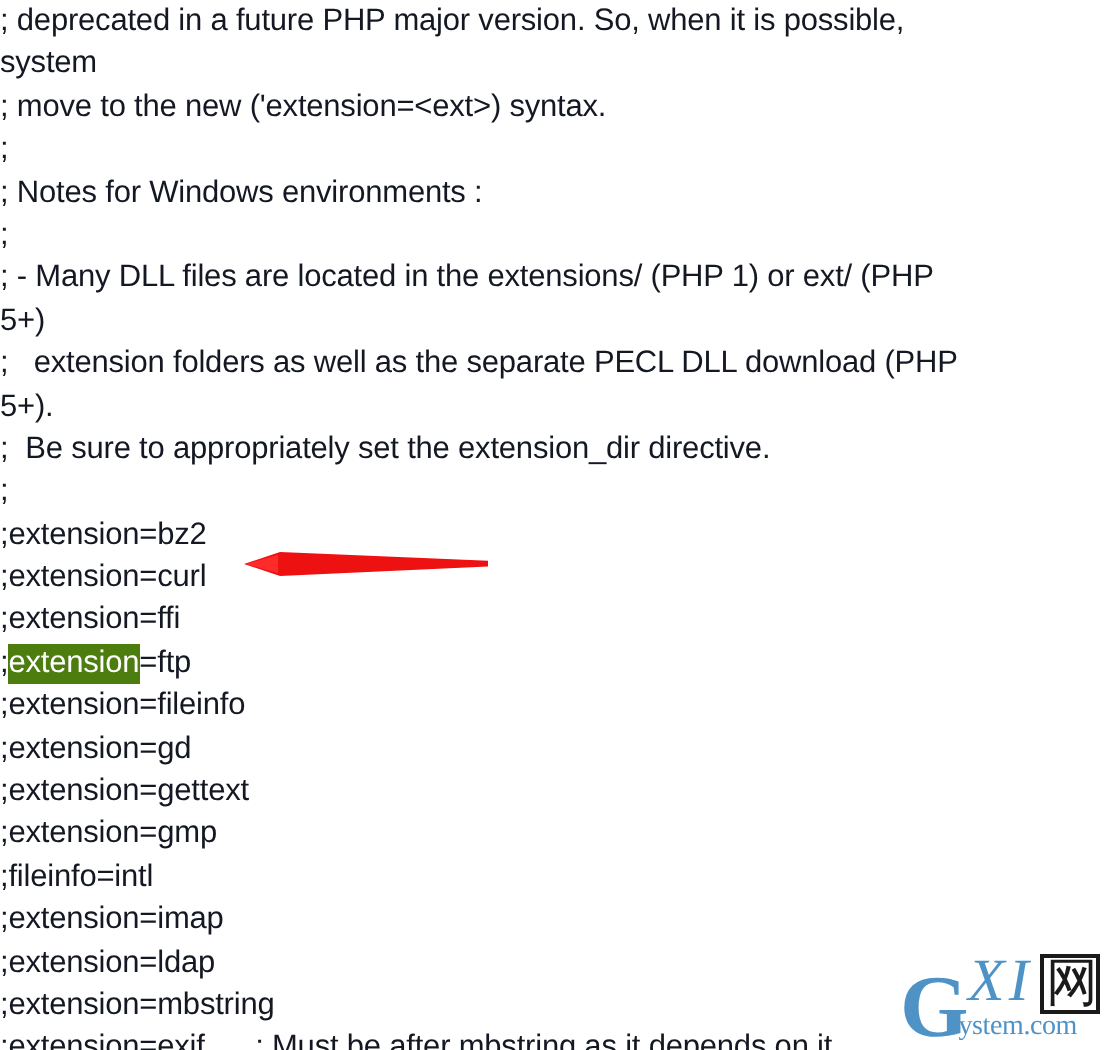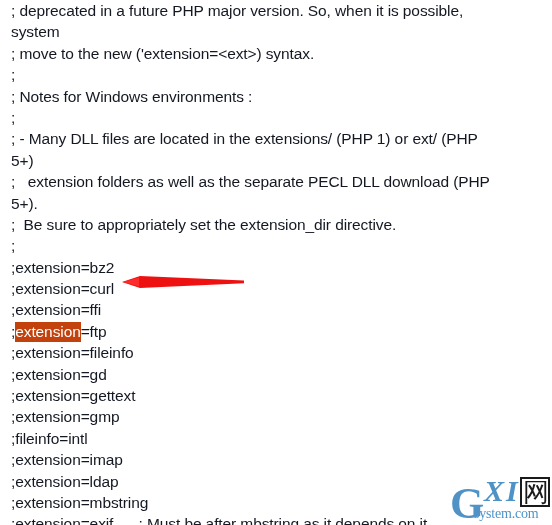--- a/index.html
+++ b/index.html
@@ -21,25 +21,25 @@
     top: 0px;
     width: 552px;
   }
   .code-line {
     position: relative;
     height: 21.4px;
     line-height: 21.4px;
     font-size: 15.5px;
     color: #141822;
     white-space: pre;
-    padding-left: 11px;
+    padding-left: 0;
     letter-spacing: -0.1px;
   }
   .hl {
-    background: #c2410c;
+    background: #4d7c0f;
     color: #ffffff;
     padding: 1px 0 2px 0;
   }
   
   #arrow-annotation {
     position: absolute;
     left: 122px;
     top: 274px;
     width: 122px;
     height: 16px;
@@ -63,21 +63,21 @@
     font-weight: bold;
     color: #4f93c6;
     line-height: 44px;
   }
   .wm-xi {
     position: absolute;
     left: 40px;
     top: 0px;
     font-family: "Liberation Serif", serif;
     font-style: italic;
-    font-weight: bold;
+    font-weight: normal;
     font-size: 30px;
     color: #4f93c6;
     line-height: 30px;
     letter-spacing: 2px;
   }
   .wm-cjk {
     position: absolute;
     left: 76px;
     top: 1px;
     font-family: "DejaVu Sans", sans-serif;

